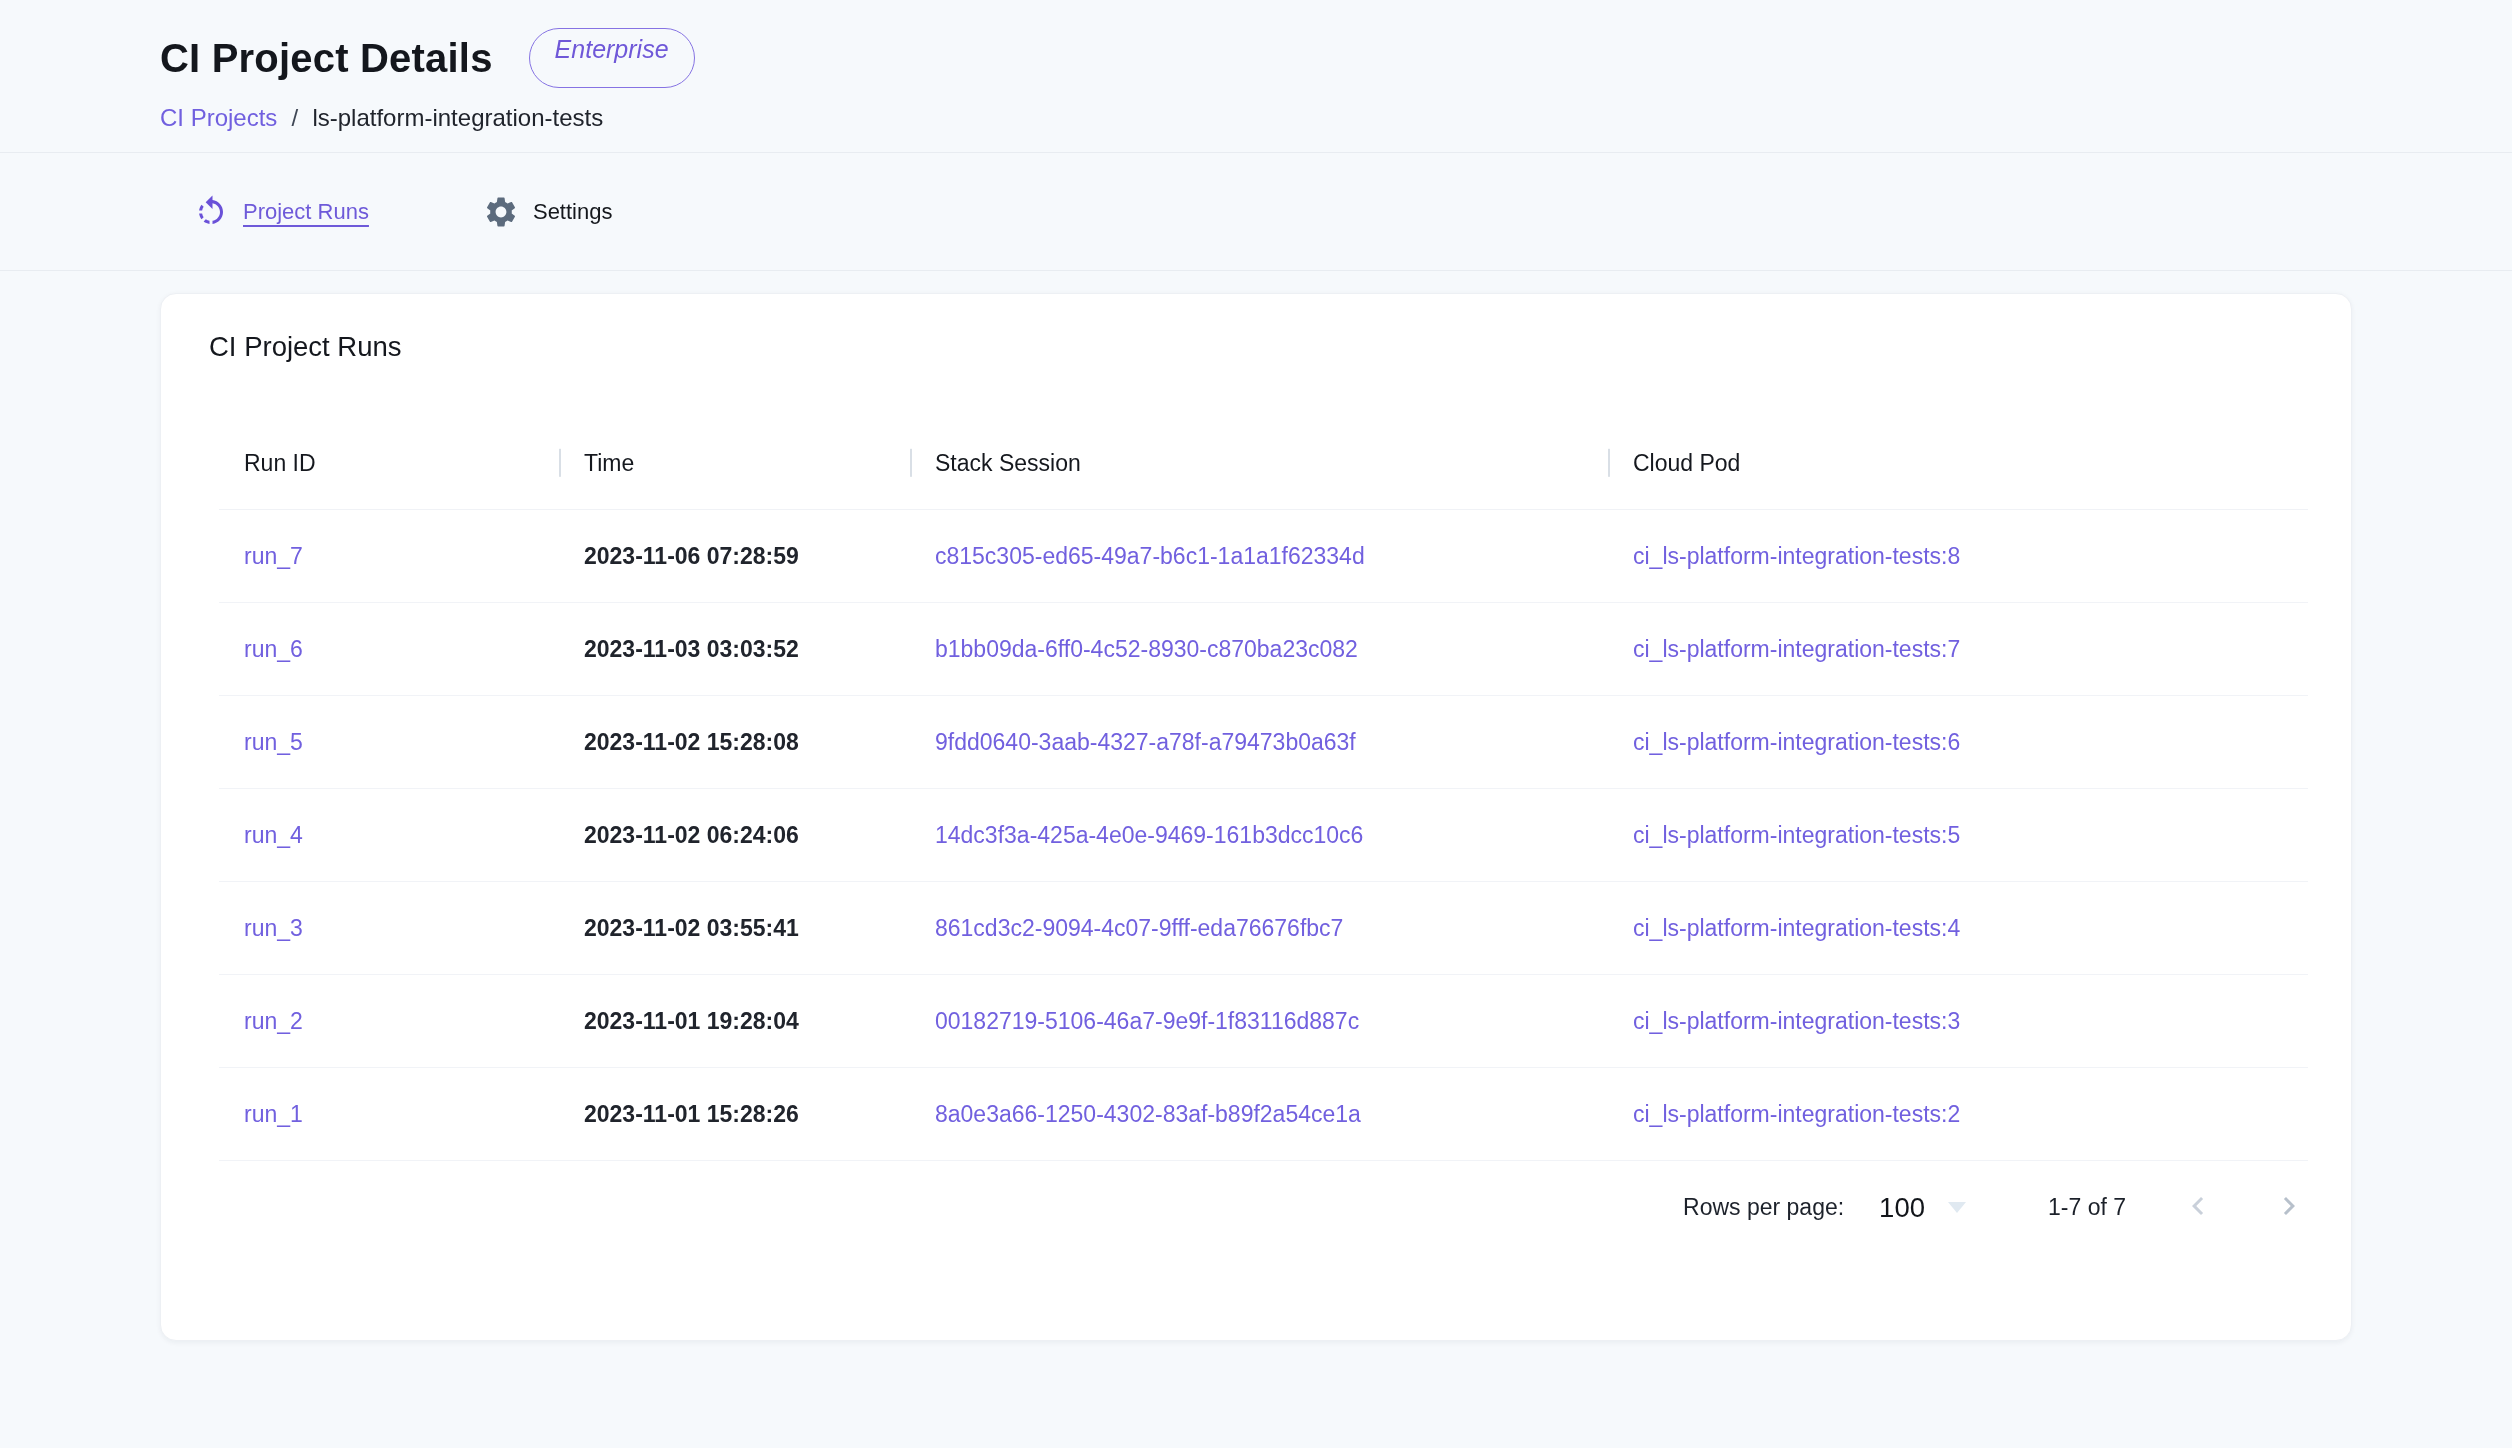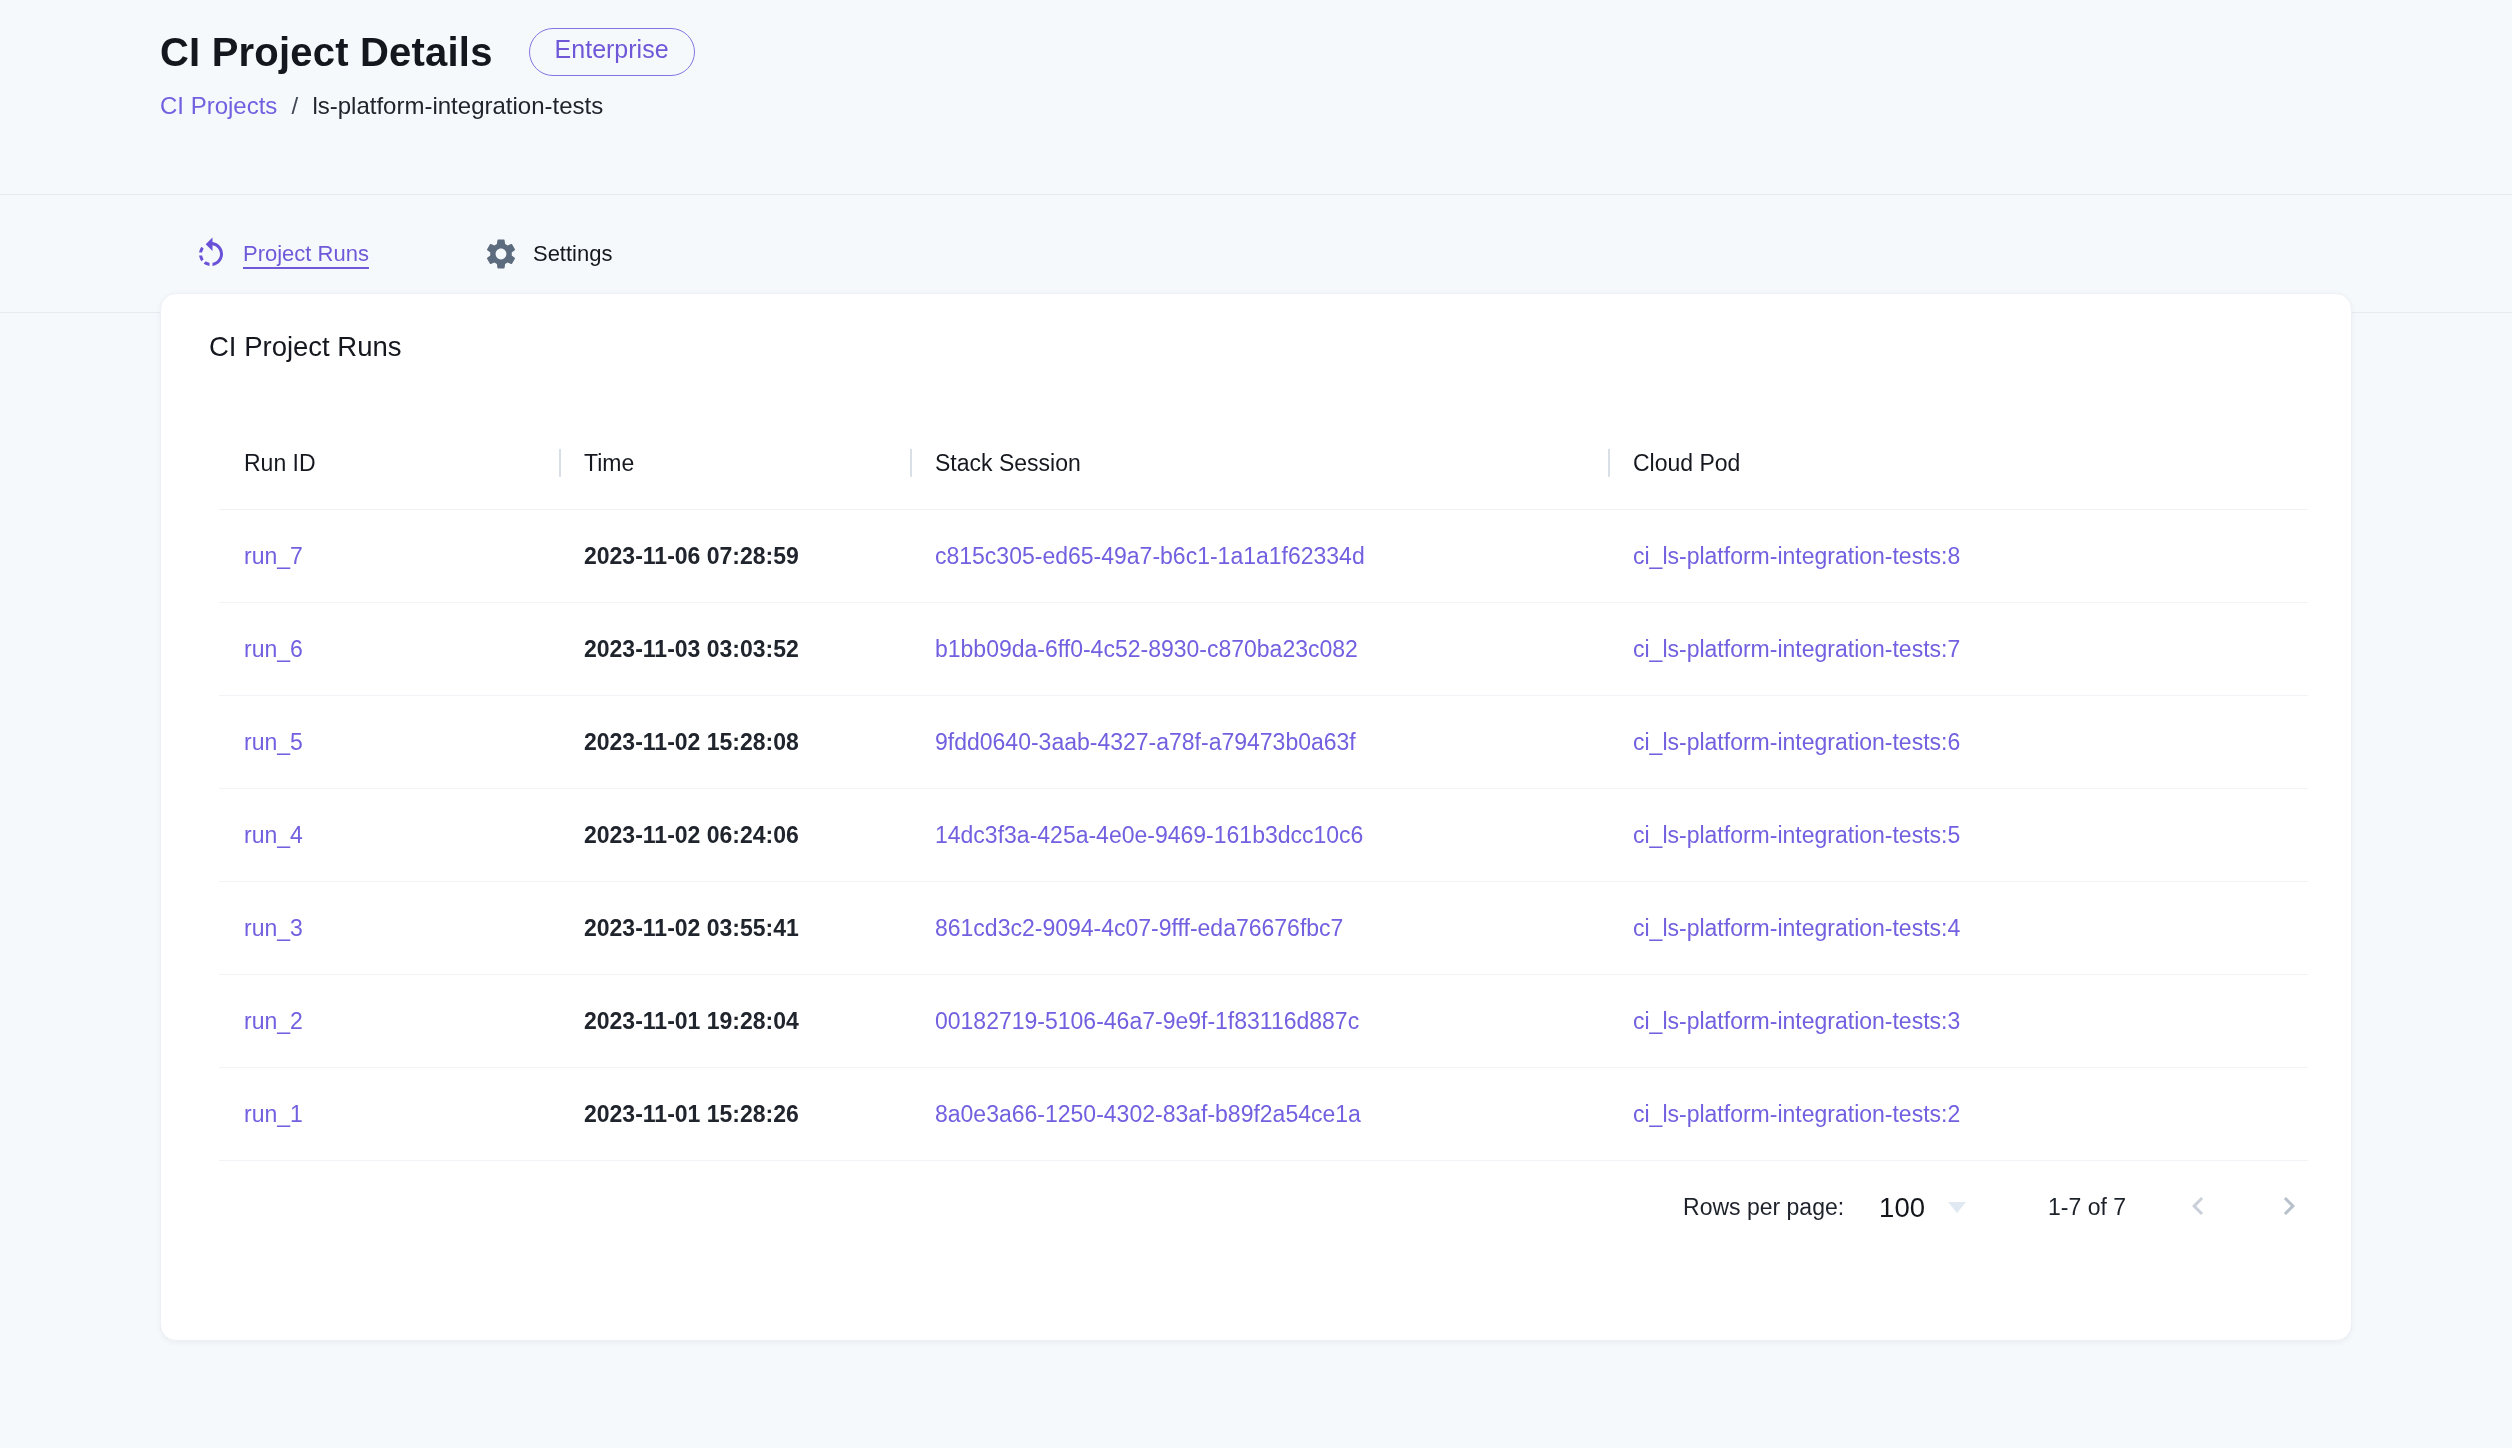--- a/index.html
+++ b/index.html
@@ -5,28 +5,28 @@
   html,body{margin:0;padding:0;}
   body{
     width:2512px;height:1449px;position:relative;overflow:hidden;
     background:#f6f9fc;
     font-family:"Liberation Sans","DejaVu Sans",sans-serif;
     color:#16191f;
     -webkit-font-smoothing:antialiased;
   }
   .band{border-bottom:0.9px solid #e8ecf1;}
   
-  .title-band{height:195px;box-sizing:border-box;padding:28.4px 0 0 160px;}
+  .title-band{height:153px;box-sizing:border-box;padding:28.4px 0 0 160px;}
   .title-row{display:flex;align-items:center;}
   .page-title{font-size:40px;font-weight:600;letter-spacing:0.2px;color:#14171d;}
   .badge{
     margin-left:36px;display:inline-block;
     border:1.8px solid #8673e3;color:#6f58d8;
     font-size:25px;line-height:1;
-    padding:8px 25px 13px;border-radius:887px;background:transparent;
+    padding:8px 25px 25px;border-radius:887px;background:transparent;font-style:italic;
   }
   .breadcrumb{margin-top:16px;font-size:24px;display:flex;align-items:center;}
   .crumb-link{color:#7160df;text-decoration:none;cursor:pointer;}
   .crumb-sep{color:#3f4755;margin:0 14.2px;}
   .crumb-current{color:#20242c;}
   
   .tab-band{height:118px;display:flex;align-items:center;padding-left:193px;box-sizing:border-box;}
   .tab{display:flex;align-items:center;cursor:pointer;}
   .tab .ticon{width:36px;height:36px;flex:0 0 auto;}
   .tab-label{margin-left:14px;font-size:22px;}

